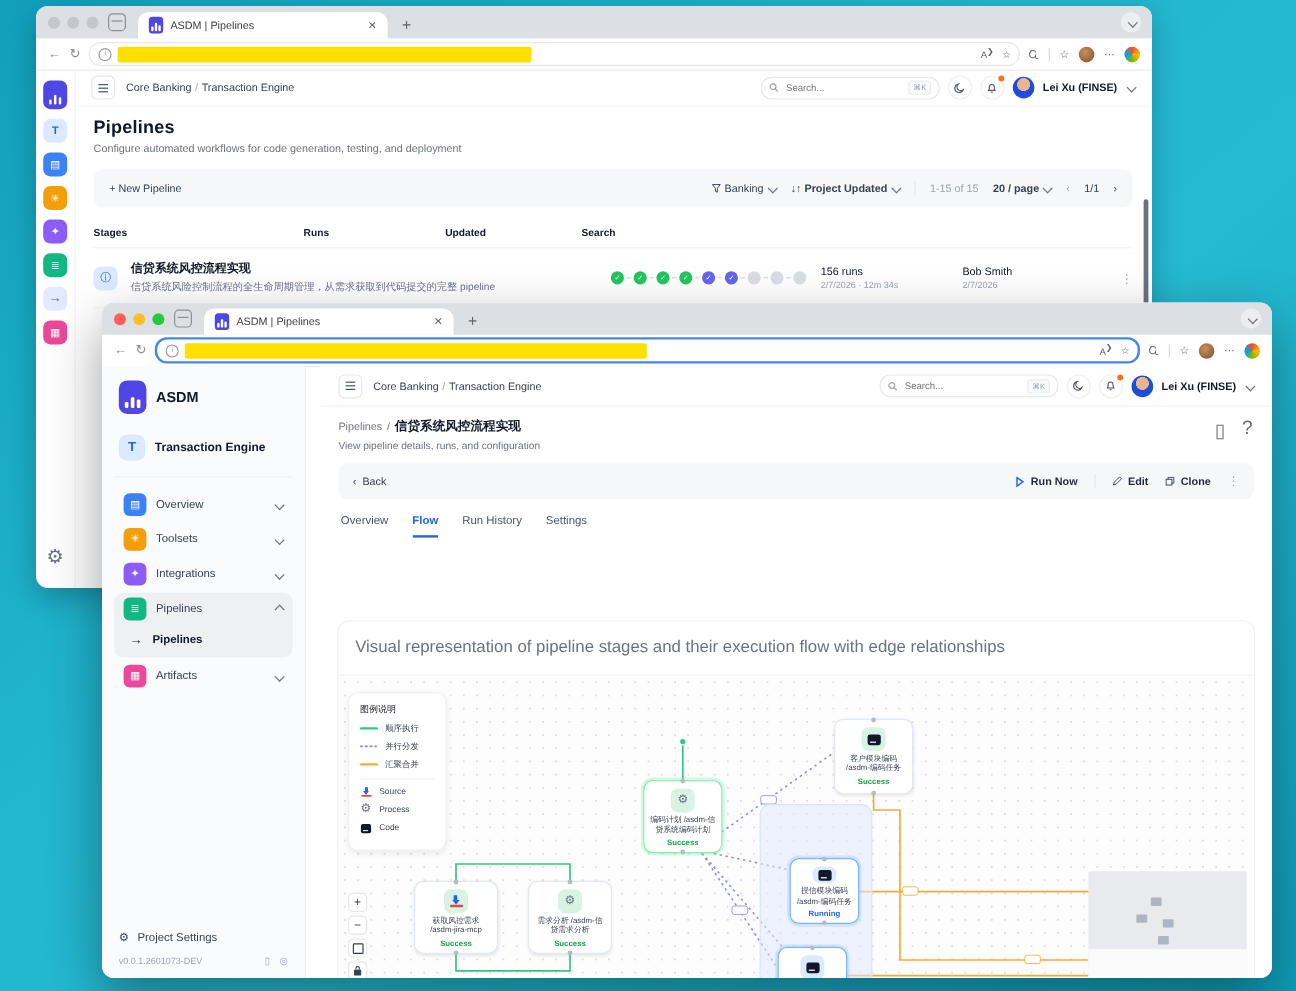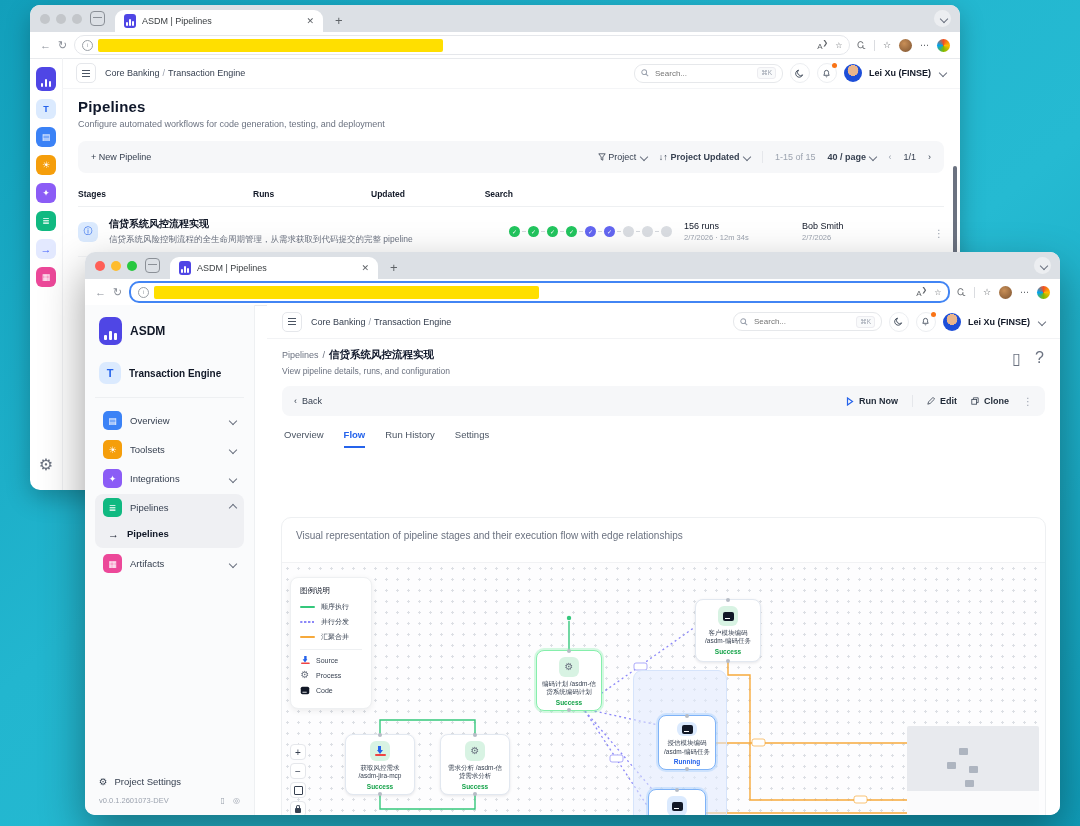--- a/index.html
+++ b/index.html
@@ -129,21 +129,21 @@
   .actionbar{margin:10px 15px 0;background:#f6f7f9;border-radius:8px;height:30px;display:flex;align-items:center;padding:0 12px;font-size:9px;color:#1f2937}
   .actionbar .right{margin-left:auto;display:flex;align-items:center;gap:14px}
   .abtn{display:flex;align-items:center;gap:5px;color:#1f2937;font-weight:bold}
   .backlink{display:flex;align-items:center;gap:5px;color:#374151}
   .tabsrow{display:flex;gap:20px;padding:13px 17px 0;font-size:9.5px;color:#4b5563}
   .tabitem{padding-bottom:6px}
   .tabitem.active{color:#2563eb;font-weight:bold;border-bottom:2px solid #2563eb}
   .card{position:absolute;left:14px;right:14px;top:212px;height:316px;border:1px solid #eef0f2;border-radius:10px;overflow:hidden;background:#fff}
   .cardhead{padding:9px 14px 8px}
   .cardtitle{font-size:10px;font-weight:bold;color:#111827}
-  .cardsub{font-size:10px;color:#6b7280;margin-top:3px}
+  .cardsub{font-size:14px;color:#6b7280;margin-top:3px}
   .canvas{position:absolute;left:0;right:0;top:44px;bottom:0;border-top:1px solid #f1f2f4;background-color:#fdfdfe;
     background-image:radial-gradient(circle,#dcdfe4 1px,transparent 1.2px);background-size:11px 11px;overflow:hidden}
 
   
   .edges{position:absolute;left:0;top:0}
   .group{position:absolute;left:351px;top:107px;width:92px;height:164px;background:rgba(224,234,254,.55);border:1px solid #d6e4fb;border-radius:9px}
   .node{position:absolute;background:#fff;border:1px solid #e2e8f0;border-radius:8px;box-shadow:0 1px 3px rgba(16,24,40,.10);display:flex;flex-direction:column;align-items:center;padding:6px 3px 4px;text-align:center;box-sizing:border-box}
   .node::before,.node::after{content:"";position:absolute;left:50%;width:4px;height:4px;margin-left:-2px;border-radius:50%;background:#b6bcc6}
   .node::before{top:-2px}.node::after{bottom:-2px}
   .node-green{border-color:#86efac;box-shadow:0 0 0 2px rgba(134,239,172,.35)}
@@ -279,25 +279,25 @@
     <div class="titleblock">
       <div class="h1">Pipelines</div>
       <div class="sub">Configure automated workflows for code generation, testing, and deployment</div>
     </div>
 
     <div class="toolband">
       <span>+ New Pipeline</span>
       <div class="right">
         <span><svg class="ic" width="8" height="8" viewBox="0 0 10 10" style="display:inline-block;vertical-align:-1px">
               <path d="M1 1h8L6 5v4L4 8V5z" fill="none" stroke="#374151" stroke-width="1"></path>
-            </svg> <span>Project</span> <span class="chev"></span></span>
+            </svg> <span>Banking</span> <span class="chev"></span></span>
         <span>↓↑ <b>Project Updated</b> <span class="chev"></span></span>
         <span class="vdiv"></span>
         <span class="muted">1-15 of 15</span>
-        <span><b>40 / page</b> <span class="chev"></span></span>
+        <span><b>20 / page</b> <span class="chev"></span></span>
         <span class="muted">‹</span>
         <span>1/1</span>
         <span>›</span>
       </div>
     </div>
 
     <div class="thead">
       <span class="col-s">Stages</span>
       <span class="col-r">Runs</span>
       <span class="col-u">Updated</span>

